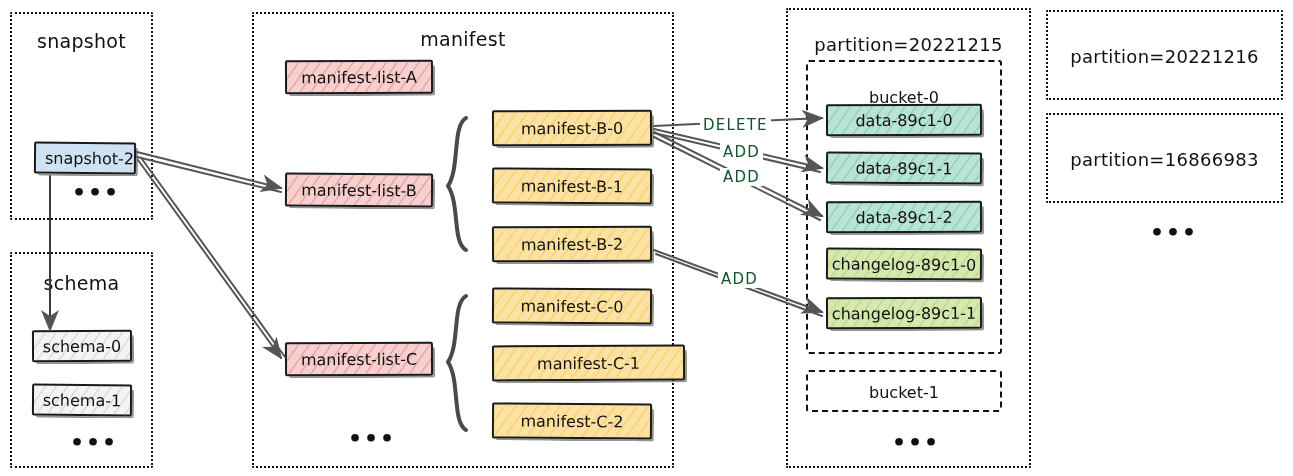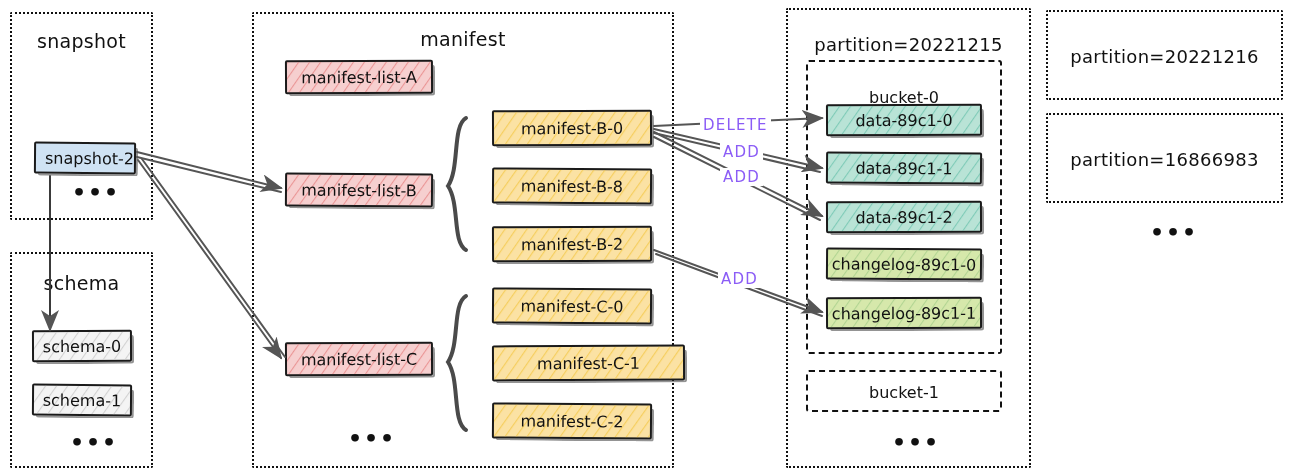--- a/index.html
+++ b/index.html
@@ -107,21 +107,21 @@
     position: absolute;
     left: 0; top: 0;
     width: 1293px;
     height: 476px;
     pointer-events: none;
     z-index: 5;
   }
   .edge-label {
     position: absolute;
     font-size: 15px;
-    color: #8b5cf6;
+    color: #14532d;
     letter-spacing: 1.2px;
     background: #ffffff;
     padding: 0 3px;
     z-index: 6;
     white-space: nowrap;
   }
 </style>
 </head>
 <body>
 
@@ -213,21 +213,21 @@
         </svg>
     </span>
     <span class="label">manifest-B-0</span>
   </div>
   <div class="node n-yellow rot-b" style="left:492px; top:168px; width:160px; height:36px;">
     <span class="hatch">
       <svg width="100%" height="100%">
           <rect width="100%" height="100%" fill="url(#hy)"></rect>
         </svg>
     </span>
-    <span class="label">manifest-B-8</span>
+    <span class="label">manifest-B-1</span>
   </div>
   <div class="node n-yellow rot-c" style="left:492px; top:226px; width:160px; height:36px;">
     <span class="hatch">
       <svg width="100%" height="100%">
           <rect width="100%" height="100%" fill="url(#hy)"></rect>
         </svg>
     </span>
     <span class="label">manifest-B-2</span>
   </div>
 

